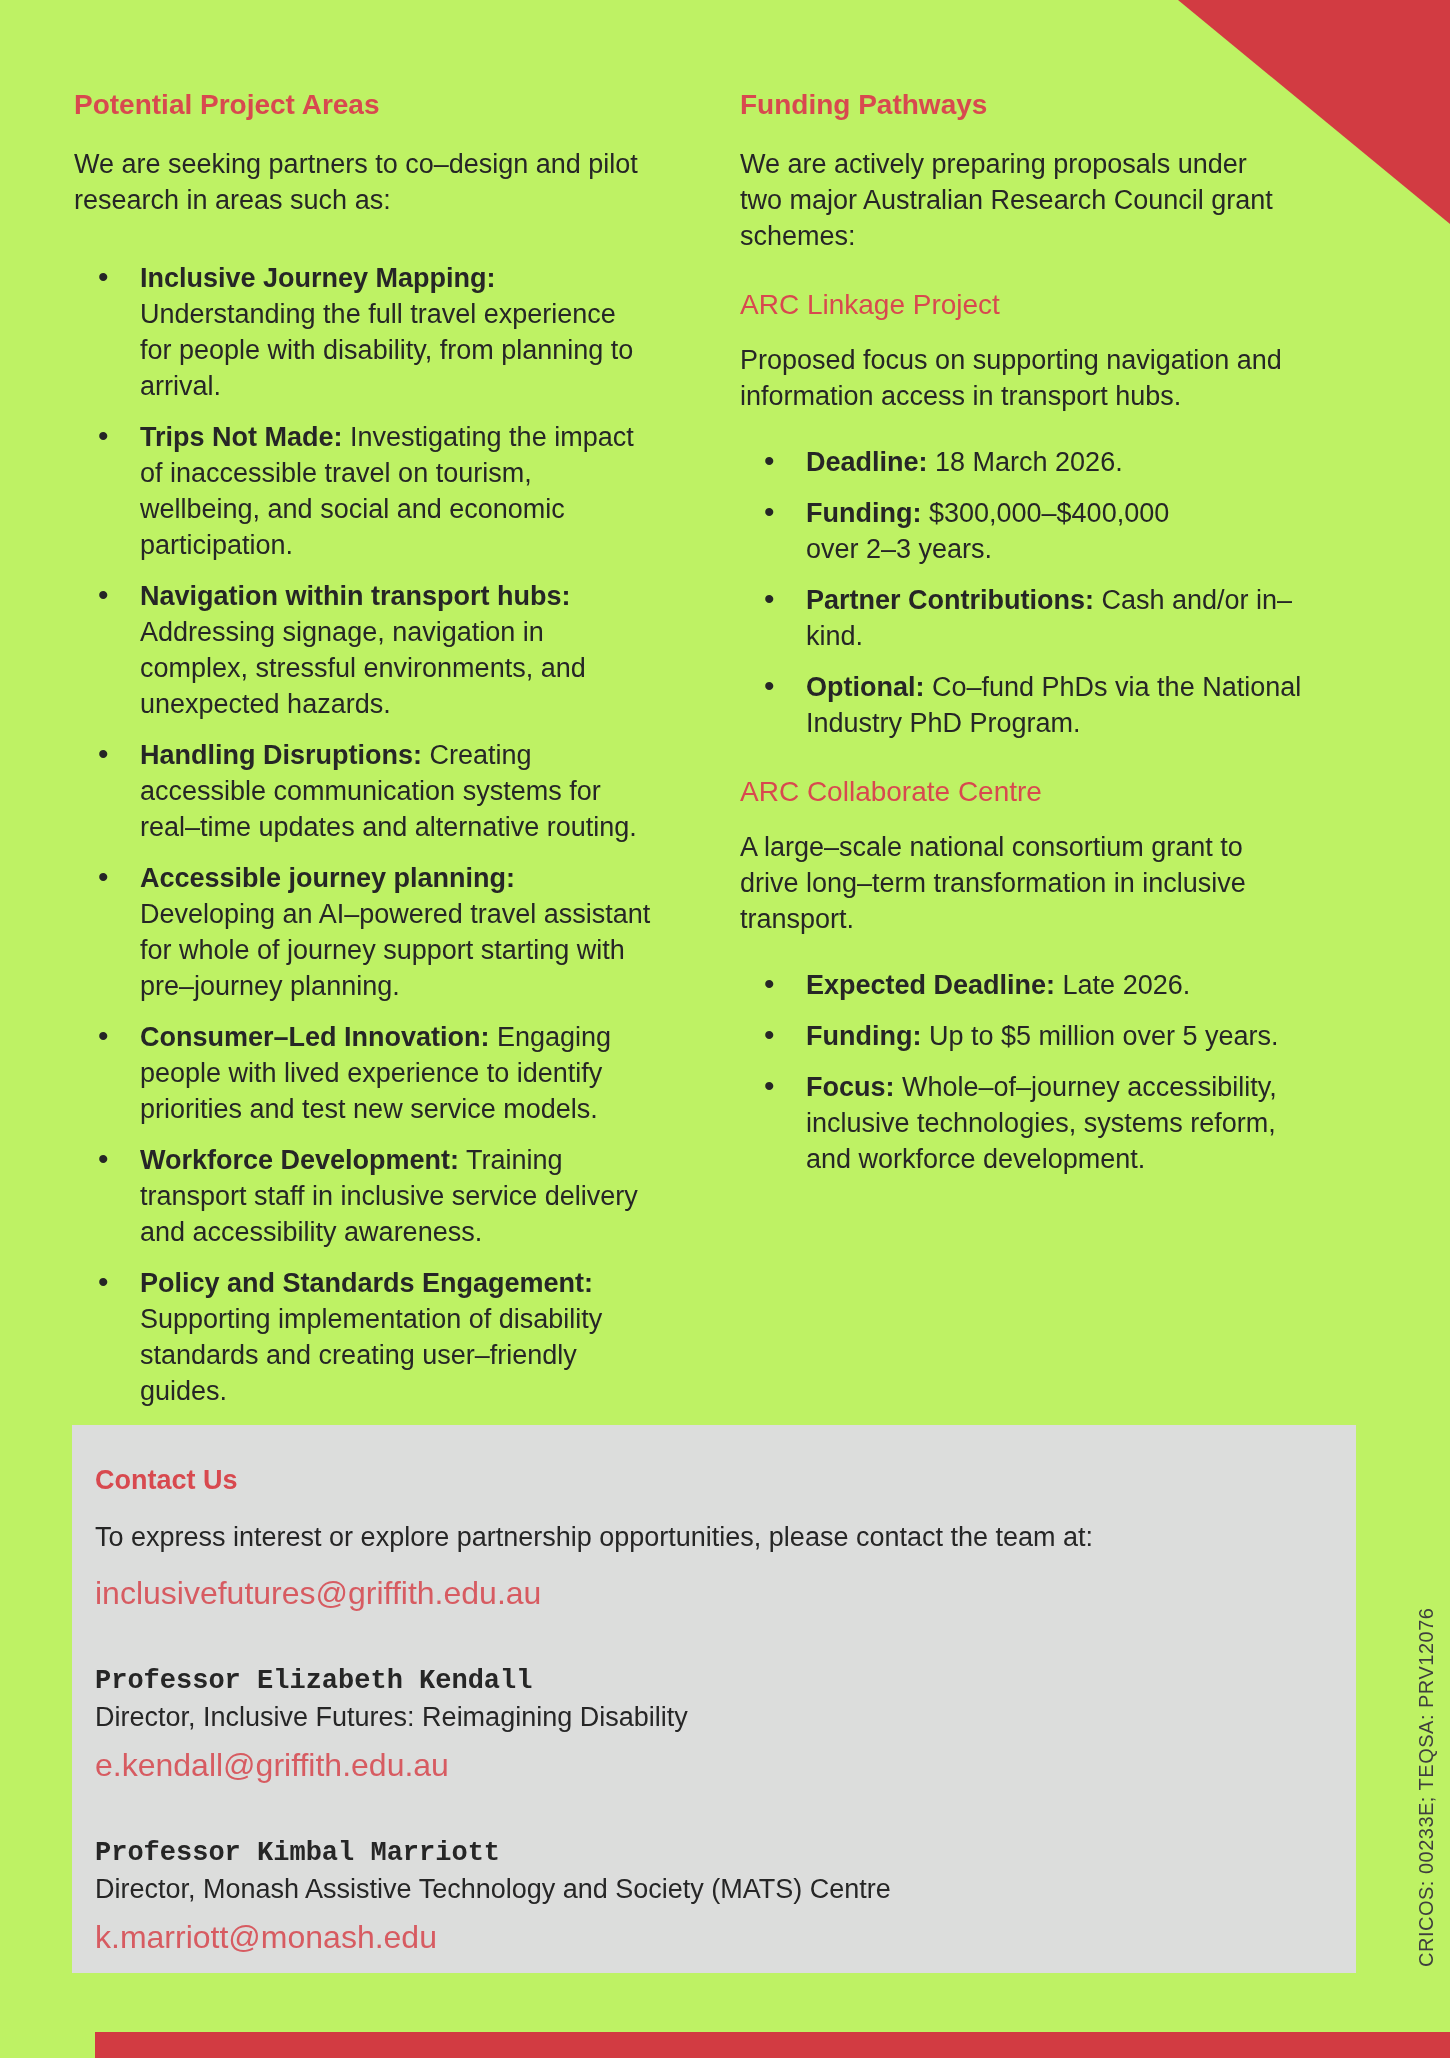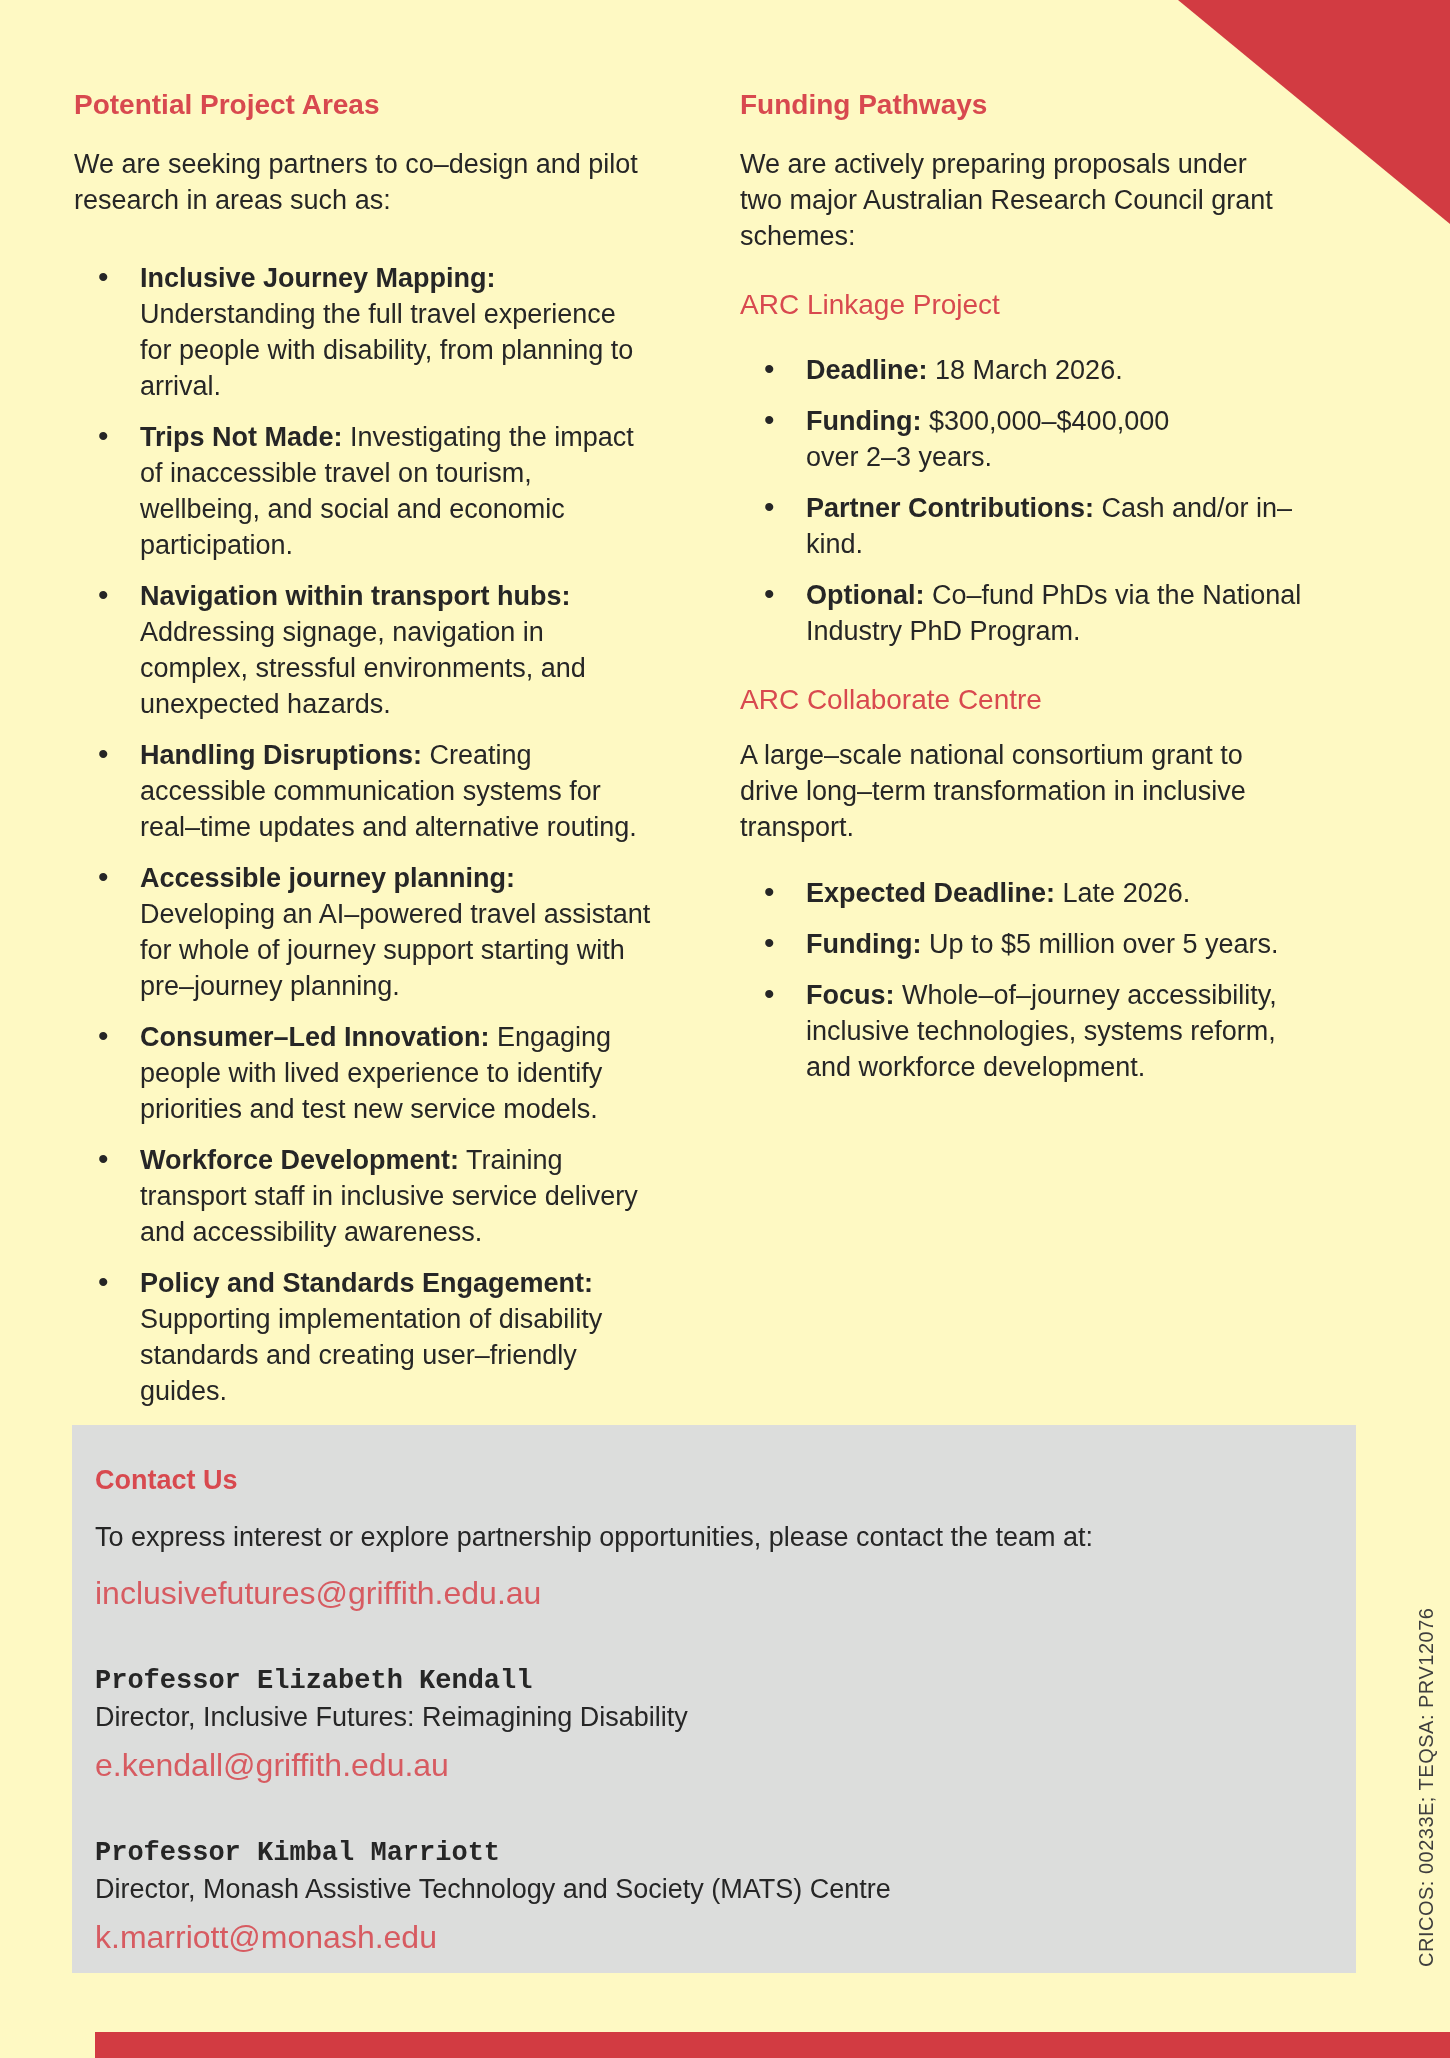--- a/index.html
+++ b/index.html
@@ -1,19 +1,19 @@
 <!DOCTYPE html>
 <html style="--accent_red: #d8494f; --shape_red: #d23b42; --link_red: #d75b61; --box_gray: #dcdddc; --ink: #262626; --muted: #3e3e3e;"><head>
 <meta charset="utf-8">
 <style>
   html,body { margin:0; padding:0; background:#ffffff; }
   .page {
     position:relative;
     width:1450px; height:2058px;
-    background:#fef9c3;
+    background:#bef264;
     overflow:hidden;
     font-family:"Liberation Sans","DejaVu Sans",sans-serif;
     color:var(--ink,#262626);
   }
   
   .corner-triangle {
     position:absolute; top:0; right:0;
     width:272px; height:224px;
     background:var(--shape_red,#d23b42);
     clip-path:polygon(0 0,100% 0,100% 100%);
@@ -121,20 +121,21 @@
         <li><span class="lead">Workforce Development:</span><span> Training transport staff in inclusive service delivery and accessibility awareness.</span></li>
         <li><span class="lead">Policy and Standards Engagement:</span><span> Supporting implementation of disability standards and creating user–friendly guides.</span></li>
       </ul>
     </div>
 
     <div class="col-right">
       <h2 class="section">Funding Pathways</h2>
       <p class="intro">We are actively preparing proposals under two major Australian Research Council grant schemes:</p>
 
       <h3 class="subsection">ARC Linkage Project</h3>
+      <p>Proposed focus on supporting navigation and information access in transport hubs.</p>
       <ul class="bullets">
         <li><span class="lead">Deadline:</span><span> 18 March 2026.</span></li>
         <li><span class="lead">Funding:</span><span> $300,000–$400,000</span><span class="line2">over 2–3 years.</span></li>
         <li><span class="lead">Partner Contributions:</span><span> Cash and/or in–kind.</span></li>
         <li><span class="lead">Optional:</span><span> Co–fund PhDs via the National Industry PhD Program.</span></li>
       </ul>
 
       <h3 class="subsection">ARC Collaborate Centre</h3>
       <p>A large–scale national consortium grant to drive long–term transformation in inclusive transport.</p>
       <ul class="bullets">

